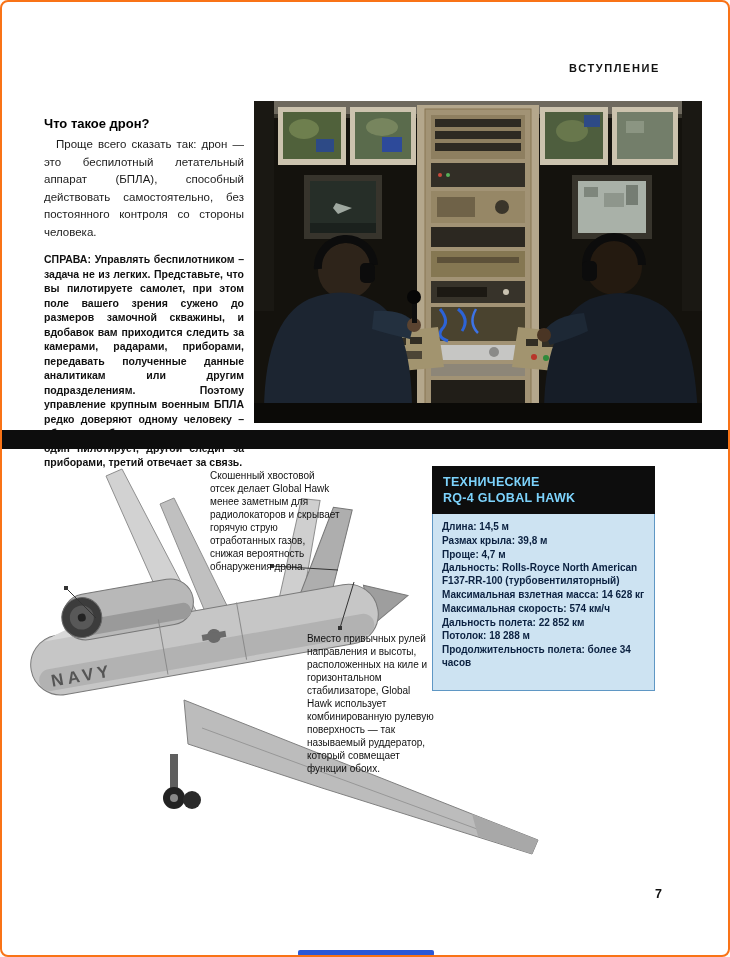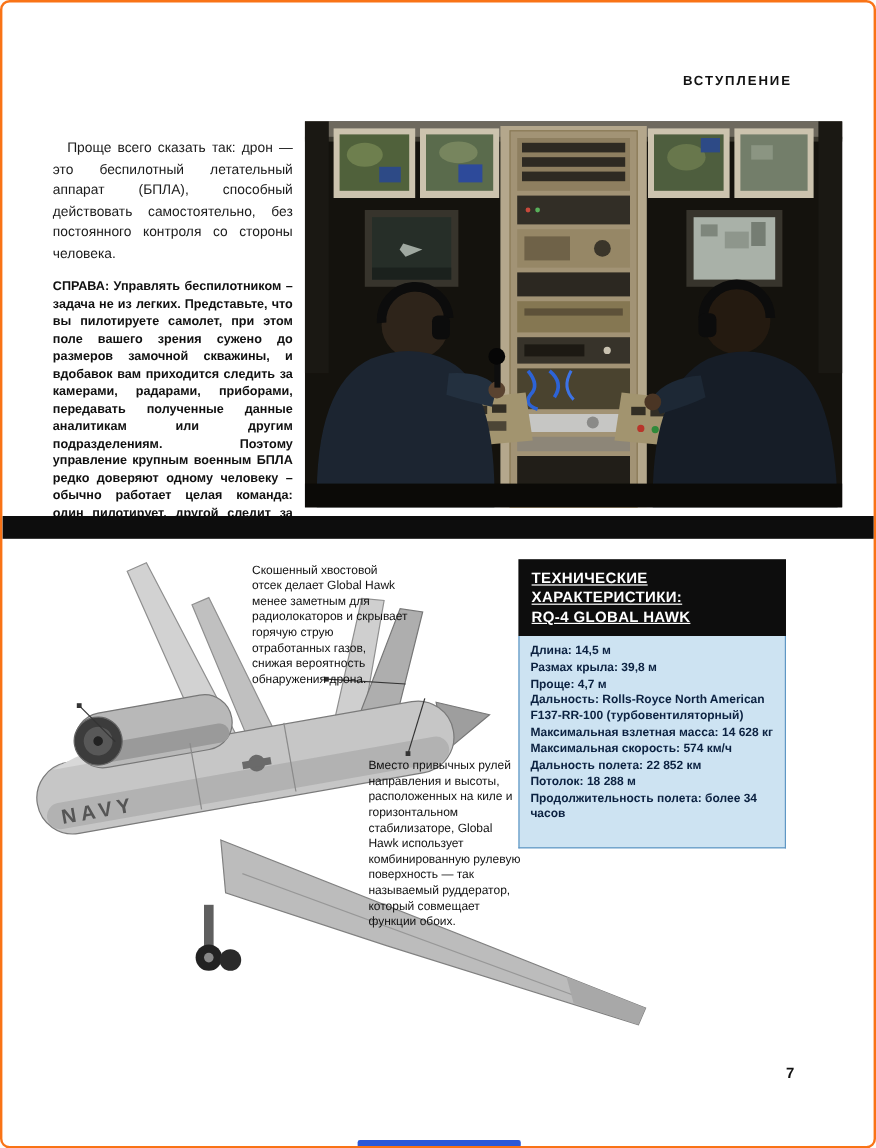--- a/index.html
+++ b/index.html
@@ -22,37 +22,38 @@
   .divider { position:absolute; left:0; top:428px; width:730px; height:19px; background:#0d0d0d; }
 
   .drone-art { position:absolute; left:0; top:440px; width:560px; height:460px; z-index:1; }
 
   .ann { position:absolute; font-size:10px; line-height:13px; color:#111; z-index:2; }
   .ann1 { left:8px;   top:478px; width:102px; }
   .ann2 { left:208px; top:467px; width:130px; }
   .ann3 { left:305px; top:630px; width:128px; }
 
   .specs { position:absolute; left:430px; top:464px; width:223px; z-index:2; }
-  .specs-title { background:#0d0d0d; color:#ffffff; font-weight:bold; font-size:12.5px;
-          line-height:16px; padding:8px 11px; letter-spacing:0.3px;text-decoration:underline; }
+  .specs-title { background:#0d0d0d; color:#7dd3fc; font-weight:bold; font-size:12.5px;
+          line-height:16px; padding:8px 11px; letter-spacing:0.3px; }
   .specs-body { background:#cde3f2; border:1px solid #5f97c4; border-top:none; padding:7px 9px 19px; }
   .spec-item { font-size:10px; line-height:12.8px; color:#0b2140; font-weight:bold; margin-bottom:1px; }
 
   .pagenum { position:absolute; top:885px; right:66px; font-size:12.5px; font-weight:bold; color:#111; }
   .bottom-strip { position:absolute; left:296px; top:948px; width:136px; height:6px;
           background:#2b59d8; border-radius:2px; }
 </style>
 </head>
 <body>
 
 <div class="page">
 
   <div class="section-header">ВСТУПЛЕНИЕ</div>
 
   <div class="intro-col">
+    <div class="intro-heading">Что такое дрон?</div>
     <p class="intro-body">Проще всего сказать так: дрон — это беспилотный летательный аппарат (БПЛА), способный действовать самостоятельно, без постоянного контроля со стороны человека.</p>
     <p class="caption">СПРАВА: Управлять беспилотником – задача не из легких. Представьте, что вы пилотируете самолет, при этом поле вашего зрения сужено до размеров замочной скважины, и вдобавок вам приходится следить за камерами, радарами, приборами, передавать полученные данные аналитикам или другим подразделениям. Поэтому управление крупным военным БПЛА редко доверяют одному человеку – обычно работает целая команда: один пилотирует, другой следит за приборами, третий отвечает за связь.</p>
   </div>
 
   <div class="photo">
     <svg viewBox="0 0 448 322" width="448" height="322">
       <rect width="448" height="322" fill="#14120d"></rect>
       <rect width="448" height="15" fill="#6e695e"></rect>
       <rect y="13" width="448" height="4" fill="#3a372e"></rect>
       <rect x="0" y="0" width="20" height="210" fill="#1a1813"></rect>
@@ -208,21 +209,20 @@
       </g>
     </svg>
   </div>
 
   <div class="ann ann3">Вместо привычных рулей направления и высоты, расположенных на киле и горизонтальном стабилизаторе, Global Hawk использует комбинированную рулевую поверхность — так называемый руддератор, который совмещает функции обоих.</div>
   <div class="ann ann2">Скошенный хвостовой отсек делает Global Hawk менее заметным для радиолокаторов и скрывает горячую струю отработанных газов, снижая вероятность обнаружения дрона.</div>
 
   <div class="specs">
     <div class="specs-title">
       <div>ТЕХНИЧЕСКИЕ</div>
-      <div>ХАРАКТЕРИСТИКИ:</div>
       <div>RQ-4 GLOBAL HAWK</div>
     </div>
     <div class="specs-body">
       <div class="spec-item"><span>Длина:</span> <span>14,5 м</span></div>
       <div class="spec-item"><span>Размах крыла:</span> <span>39,8 м</span></div>
       <div class="spec-item"><span>Проще:</span> <span>4,7 м</span></div>
       <div class="spec-item"><span>Дальность:</span> <span>Rolls-Royce North American F137-RR-100 (турбовентиляторный)</span></div>
       <div class="spec-item"><span>Максимальная взлетная масса:</span> <span>14 628 кг</span></div>
       <div class="spec-item"><span>Максимальная скорость:</span> <span>574 км/ч</span></div>
       <div class="spec-item"><span>Дальность полета:</span> <span>22 852 км</span></div>

